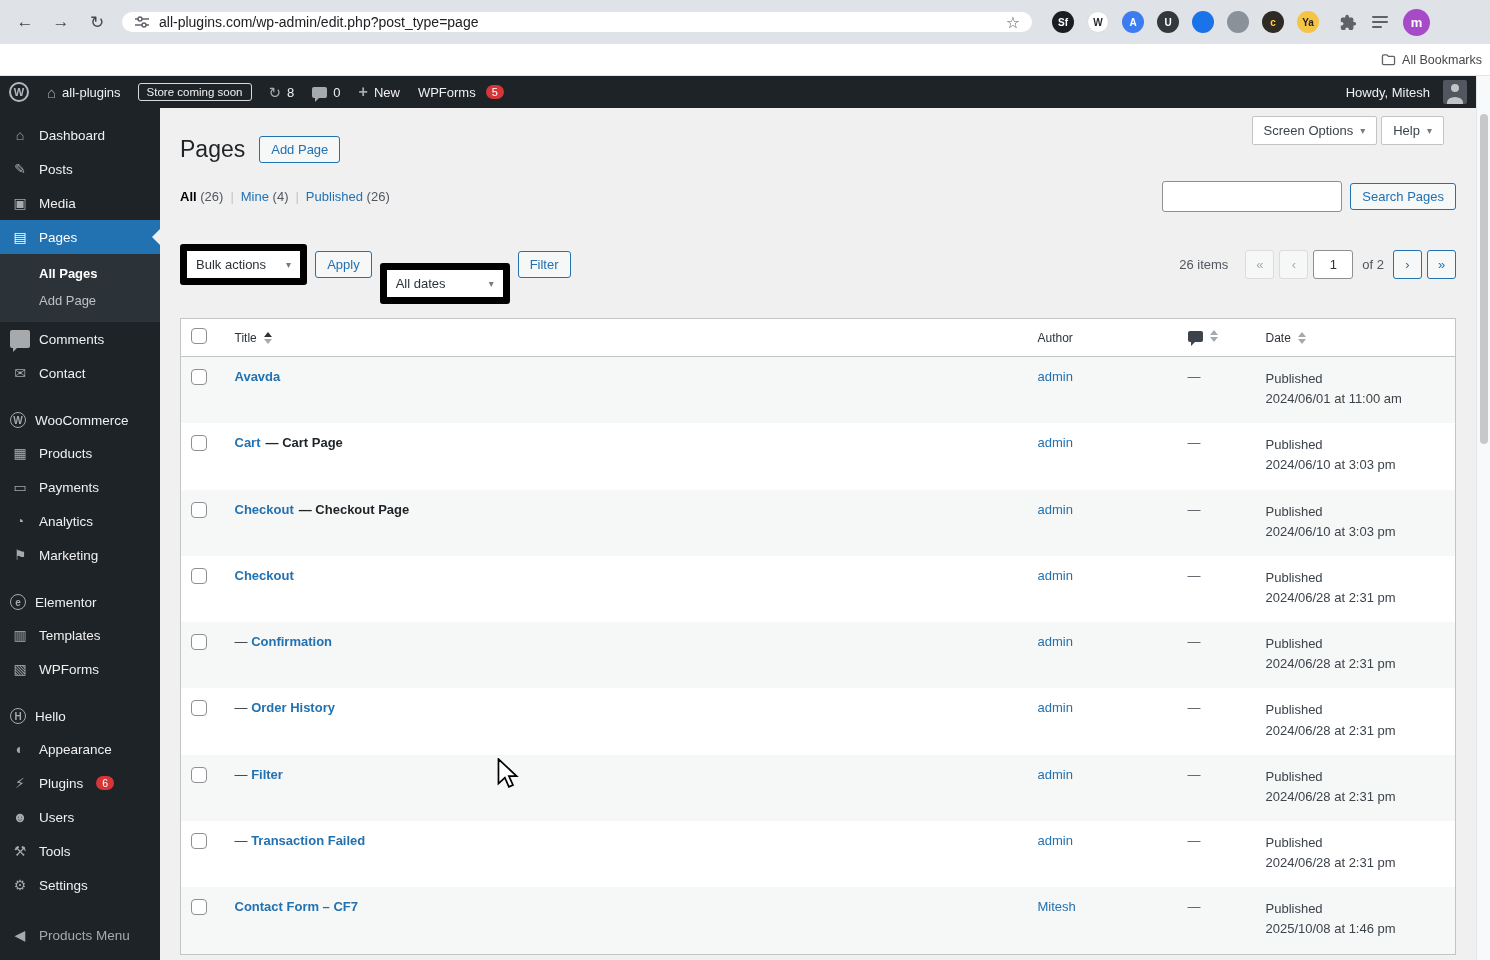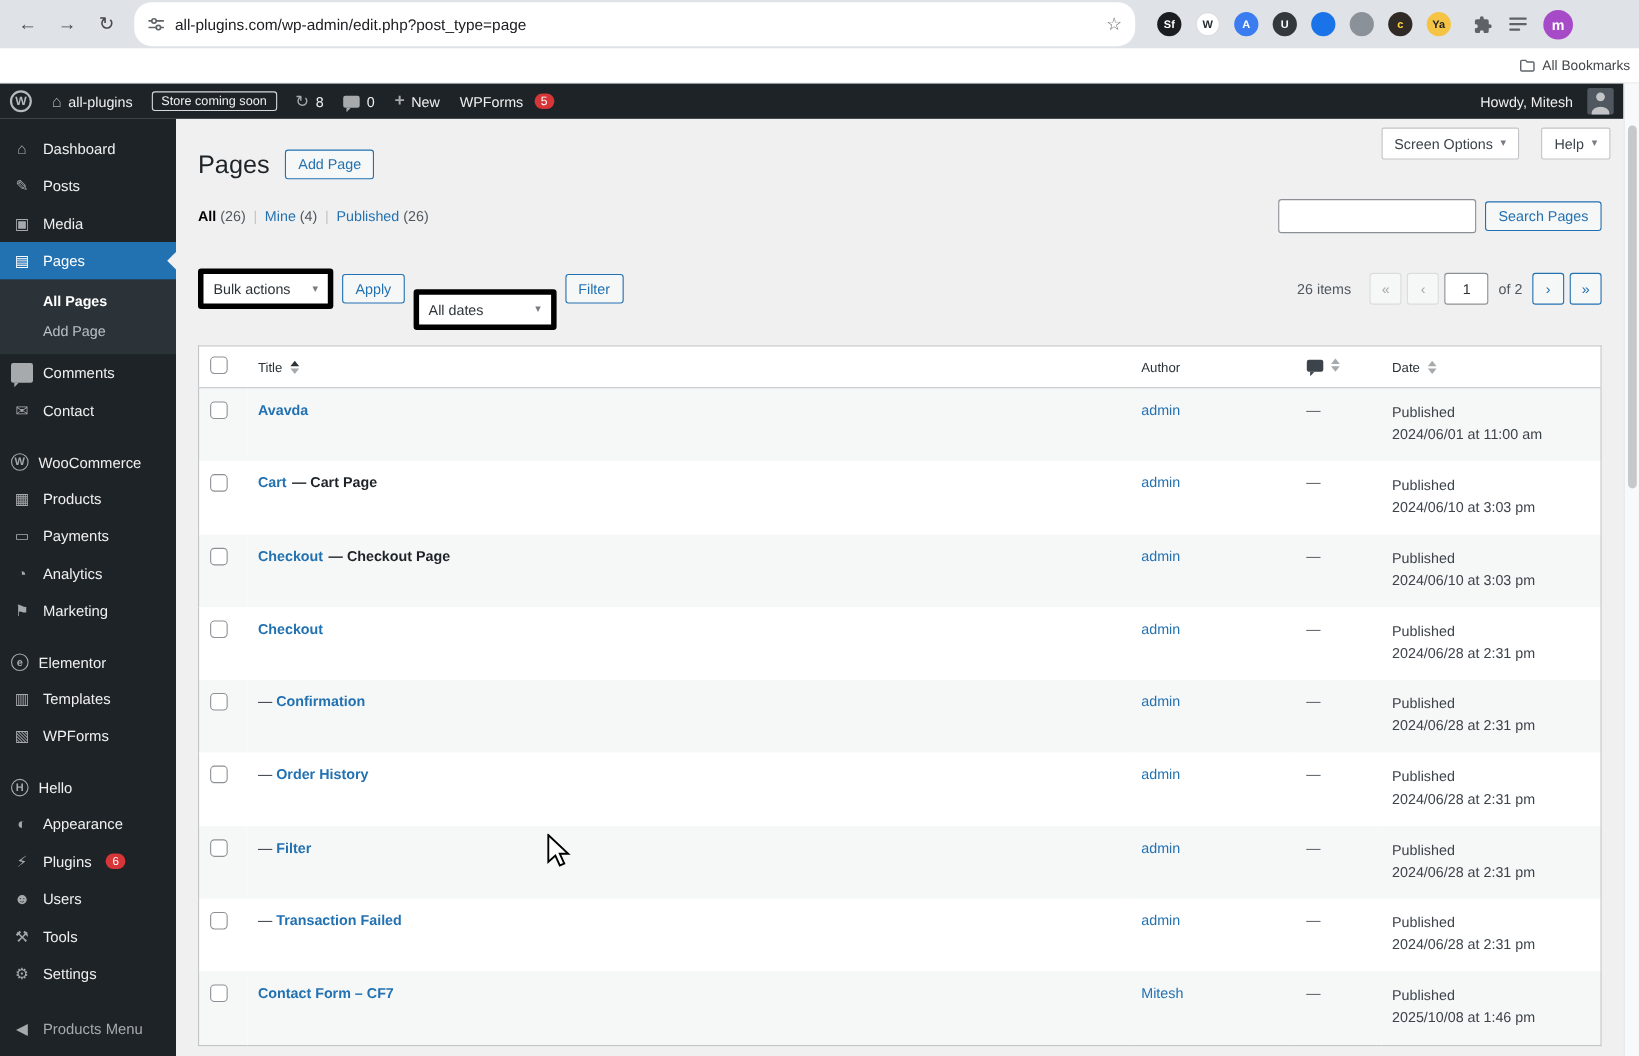--- a/index.html
+++ b/index.html
@@ -7,21 +7,21 @@
   body {
     width:1490px; height:960px; overflow:hidden; position:relative;
     font-family:"Liberation Sans","DejaVu Sans",sans-serif;
     background:#f0f0f1; font-size:13px; color:#2c3338;
   }
   a { text-decoration:none; cursor:pointer; }
 
   
   .browser-toolbar { height:44px; background:#dfe2e6; display:flex; align-items:center; padding:0 10px; gap:6px; }
   .nav-btn { width:30px; height:30px; display:flex; align-items:center; justify-content:center; font-size:17px; color:#45474a; border-radius:50%; }
-  .omnibox { flex:0 0 910px; height:40px; background:#ffffff; border-radius:16px; display:flex; align-items:center; padding:0 12px; gap:9px; margin-left:4px; }
+  .omnibox { flex:0 0 910px; height:20px; background:#ffffff; border-radius:16px; display:flex; align-items:center; padding:0 12px; gap:9px; margin-left:4px; }
   .omnibox .url { flex:1; font-size:14px; color:#202124; white-space:nowrap; overflow:hidden; }
   .star { font-size:16px; color:#5f6368; }
   .ext-area { display:flex; align-items:center; gap:13px; margin-left:14px; }
   .ext { width:22px; height:22px; border-radius:50%; display:inline-flex; align-items:center; justify-content:center; font-size:10px; font-weight:bold; }
   .toolbar-right { display:flex; align-items:center; gap:14px; margin-left:14px; }
   .profile-avatar { width:27px; height:27px; border-radius:50%; background:#a74ac7; color:#fff; display:flex; align-items:center; justify-content:center; font-size:13px; font-weight:bold; }
   .bookmarks-bar { height:32px; background:#ffffff; border-bottom:1px solid #e2e4e8; display:flex; align-items:center; justify-content:flex-end; padding:0 8px; gap:6px; color:#45474a; font-size:12.5px; }
 
   
   .admin-bar { height:32px; width:1476px; background:#1d2327; display:flex; align-items:center; color:#f0f0f1; font-size:13px; }
@@ -53,37 +53,37 @@
   .lc { border:1px solid #a7aaad; border-radius:50%; width:16px; height:16px; min-width:16px; font-size:10px; font-weight:bold; }
   .count-badge { background:#d63638; color:#fff; border-radius:9px; padding:1px 6px; font-size:10.5px; margin-left:4px; }
   .submenu { background:#2c3338; padding:6px 0 8px; }
   .submenu-item { display:block; padding:6px 12px 6px 39px; color:#bcc1c5; font-size:13px; }
   .submenu-item.current { color:#ffffff; font-weight:bold; }
   .collapse-item { position:absolute; bottom:8px; left:0; right:0; }
   .collapse-item .menu-item { color:#a7aaad; }
 
   
   .content { flex:1; padding:0 20px; position:relative; }
-  .screen-meta { position:absolute; top:8px; right:12px; display:flex; gap:20px;justify-content:space-between; }
+  .screen-meta { position:absolute; top:8px; right:32px; display:flex; gap:4px;justify-content:space-between; }
   .meta-btn { background:#fff; border:1px solid #c3c4c7; border-radius:2px; padding:6px 11px; font-size:13px; color:#3c434a; display:flex; align-items:center; gap:7px; font-family:inherit; }
   .caret { color:#787c82; font-size:10px; }
   .title-row { padding-top:28px; display:flex; align-items:center; gap:14px; }
   h1 { margin:0; font-size:23px; font-weight:400; color:#1d2327; }
   .btn-secondary { background:#f6f7f7; border:1px solid #2271b1; color:#2271b1; padding:5px 11px; border-radius:3px; font-size:13px; display:inline-block; font-family:inherit; }
   .filter-row { margin-top:18px; display:flex; justify-content:space-between; align-items:center; }
   .subsubsub { color:#646970; }
   .subsubsub a { color:#2271b1; }
   .subsubsub .f-current { color:#000; font-weight:600; }
   .subsubsub .count { color:#50575e; font-weight:400; }
   .sep { color:#c3c4c7; margin:0 7px; }
   .search-box { display:flex; align-items:center; gap:8px; }
   .search-box input { width:180px; height:31px; border:1px solid #8c8f94; border-radius:3px; background:#fff; padding:0 8px; font:inherit; }
   .tablenav { margin-top:12px; display:flex; justify-content:space-between; align-items:center; }
   .actions { display:flex; gap:8px; align-items:center; }
-  .selectbox { display:inline-flex; align-items:center; justify-content:space-between; gap:20px; border:5px solid #000000; background:#fff; border-radius:3px; padding:6px 9px; font-size:13px; color:#2c3338; min-width:105px; }
+  .selectbox { display:inline-flex; align-items:center; justify-content:space-between; gap:20px; border:7px solid #000000; background:#fff; border-radius:3px; padding:6px 9px; font-size:13px; color:#2c3338; min-width:105px; }
   .pages-nav { display:flex; align-items:center; gap:5px; color:#50575e; }
   .items-count { margin-right:12px; }
   .pg { min-width:29px; height:29px; display:inline-flex; align-items:center; justify-content:center; border-radius:3px; font-size:13px; }
   .pg.disabled { border:1px solid #dcdcde; background:#f6f7f7; color:#a7aaad; }
   .pg.enabled { border:1px solid #2271b1; background:#f6f7f7; color:#2271b1; }
   .pg-input { width:40px; height:29px; border:1px solid #8c8f94; border-radius:3px; text-align:center; font:inherit; color:#2c3338; background:#fff; }
   .of-pages { margin:0 4px; }
 
   
   table.list-table { width:100%; margin-top:14px; border:1px solid #c3c4c7; border-collapse:collapse; background:#fff; table-layout:fixed; }

